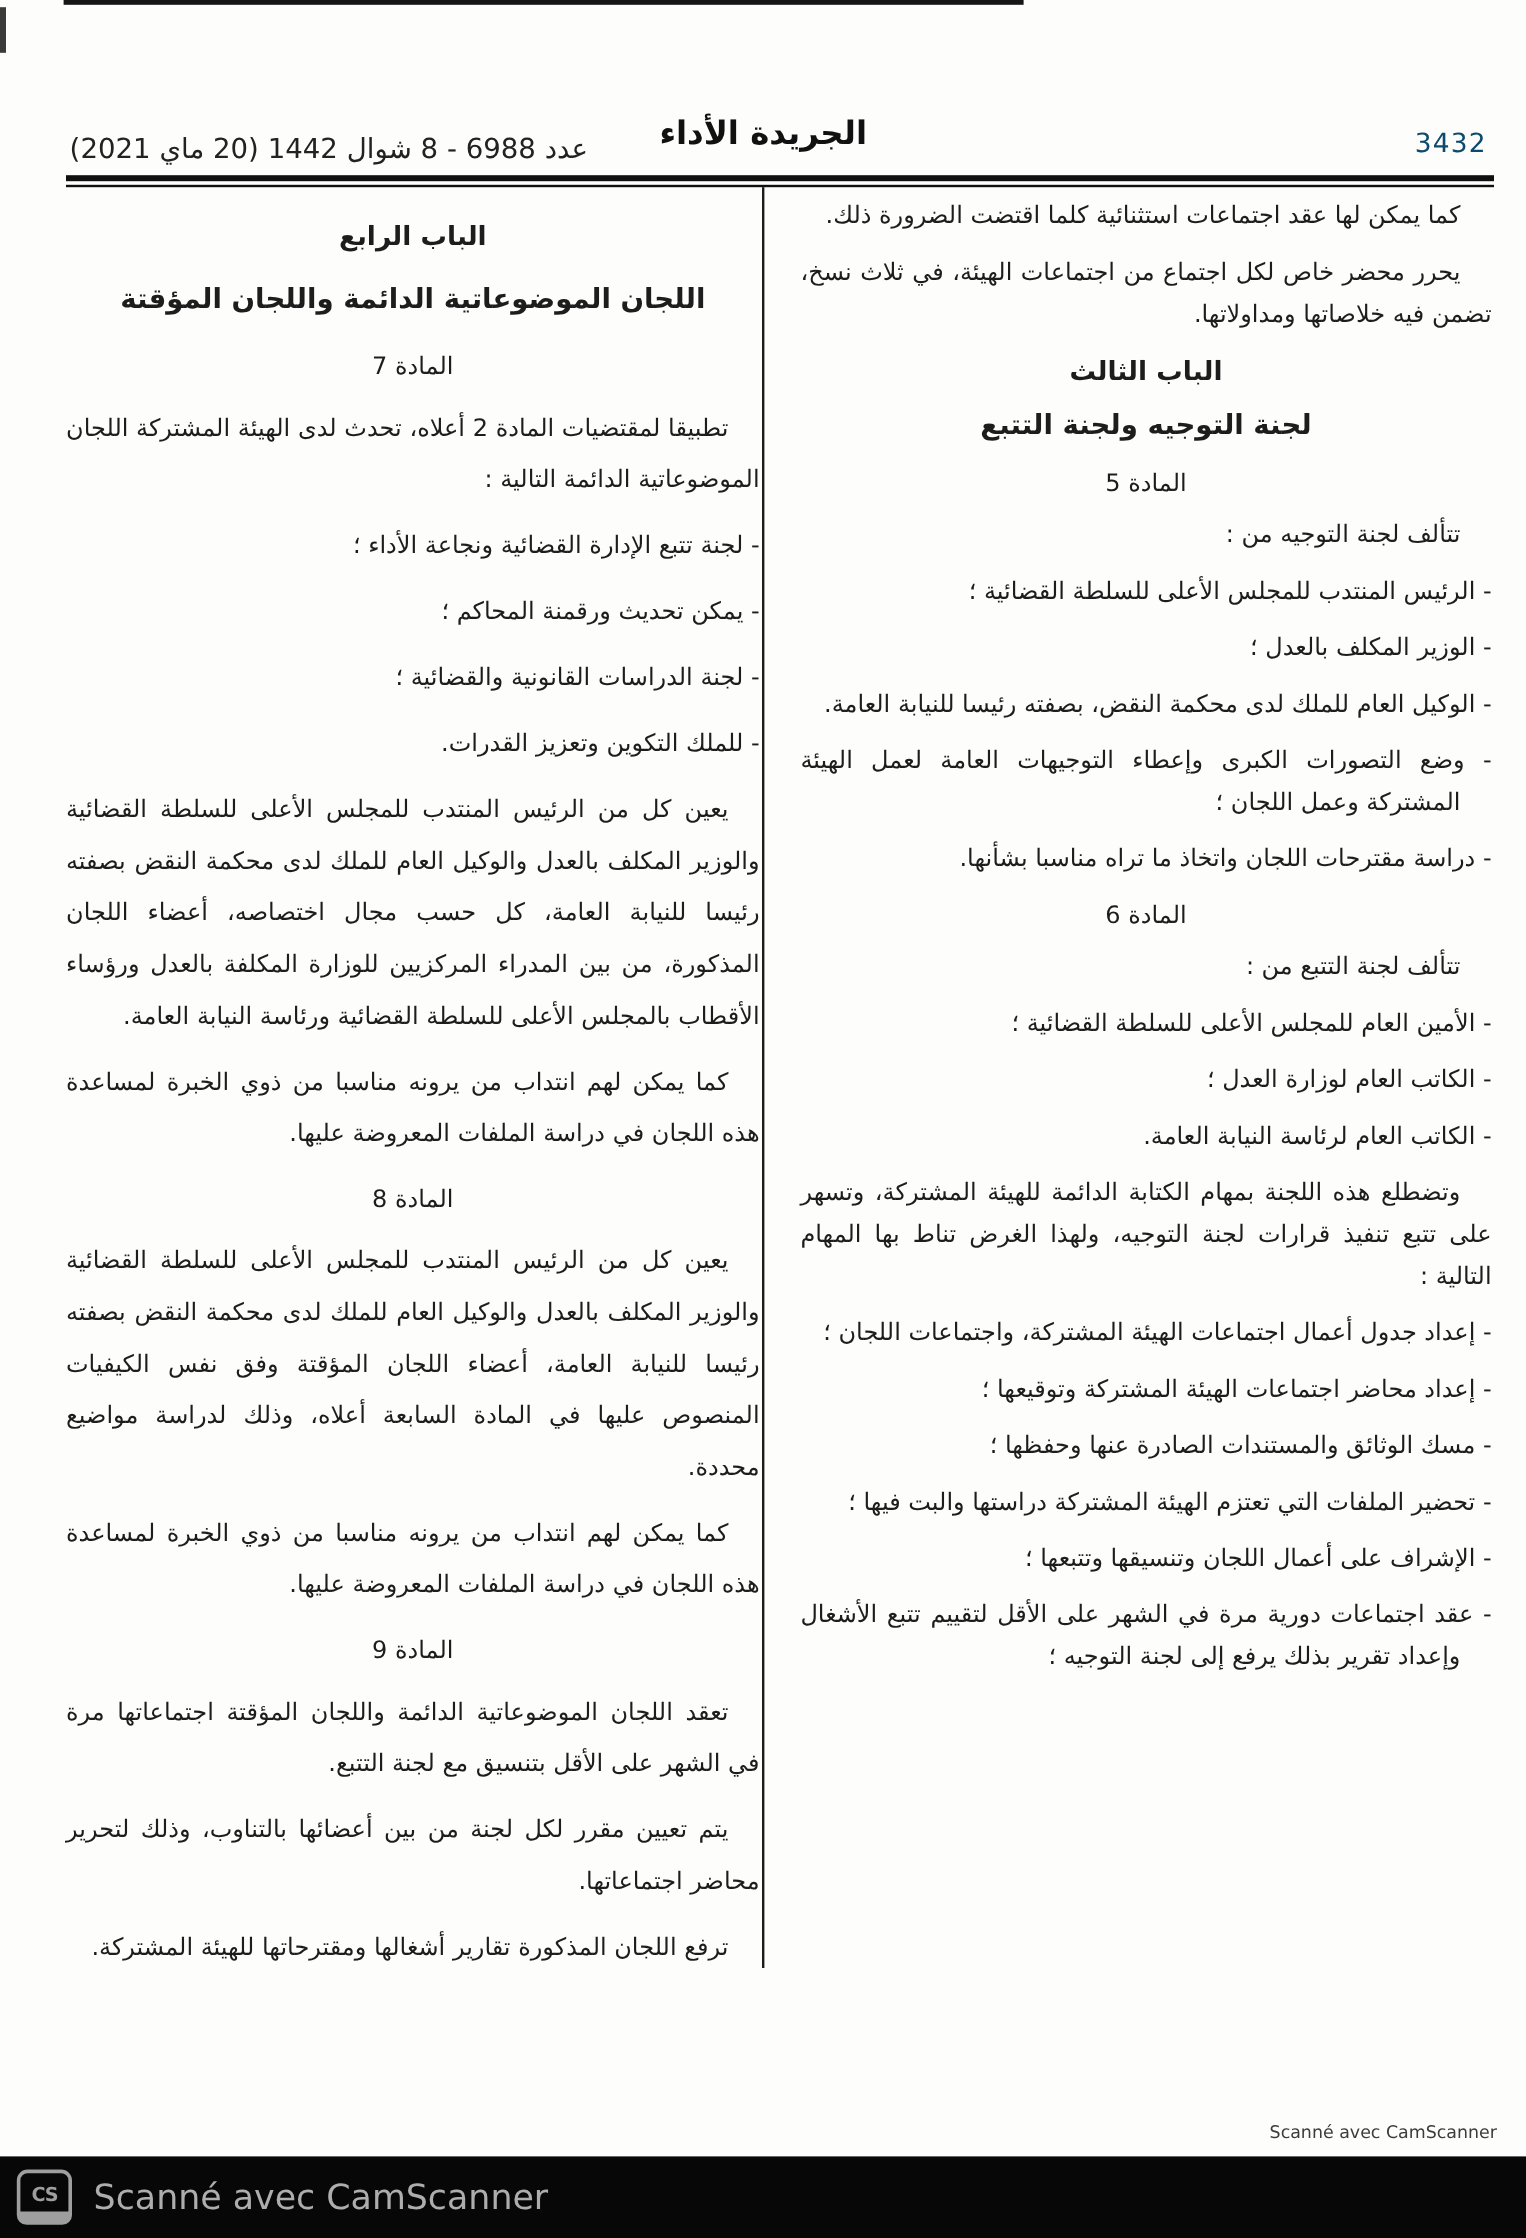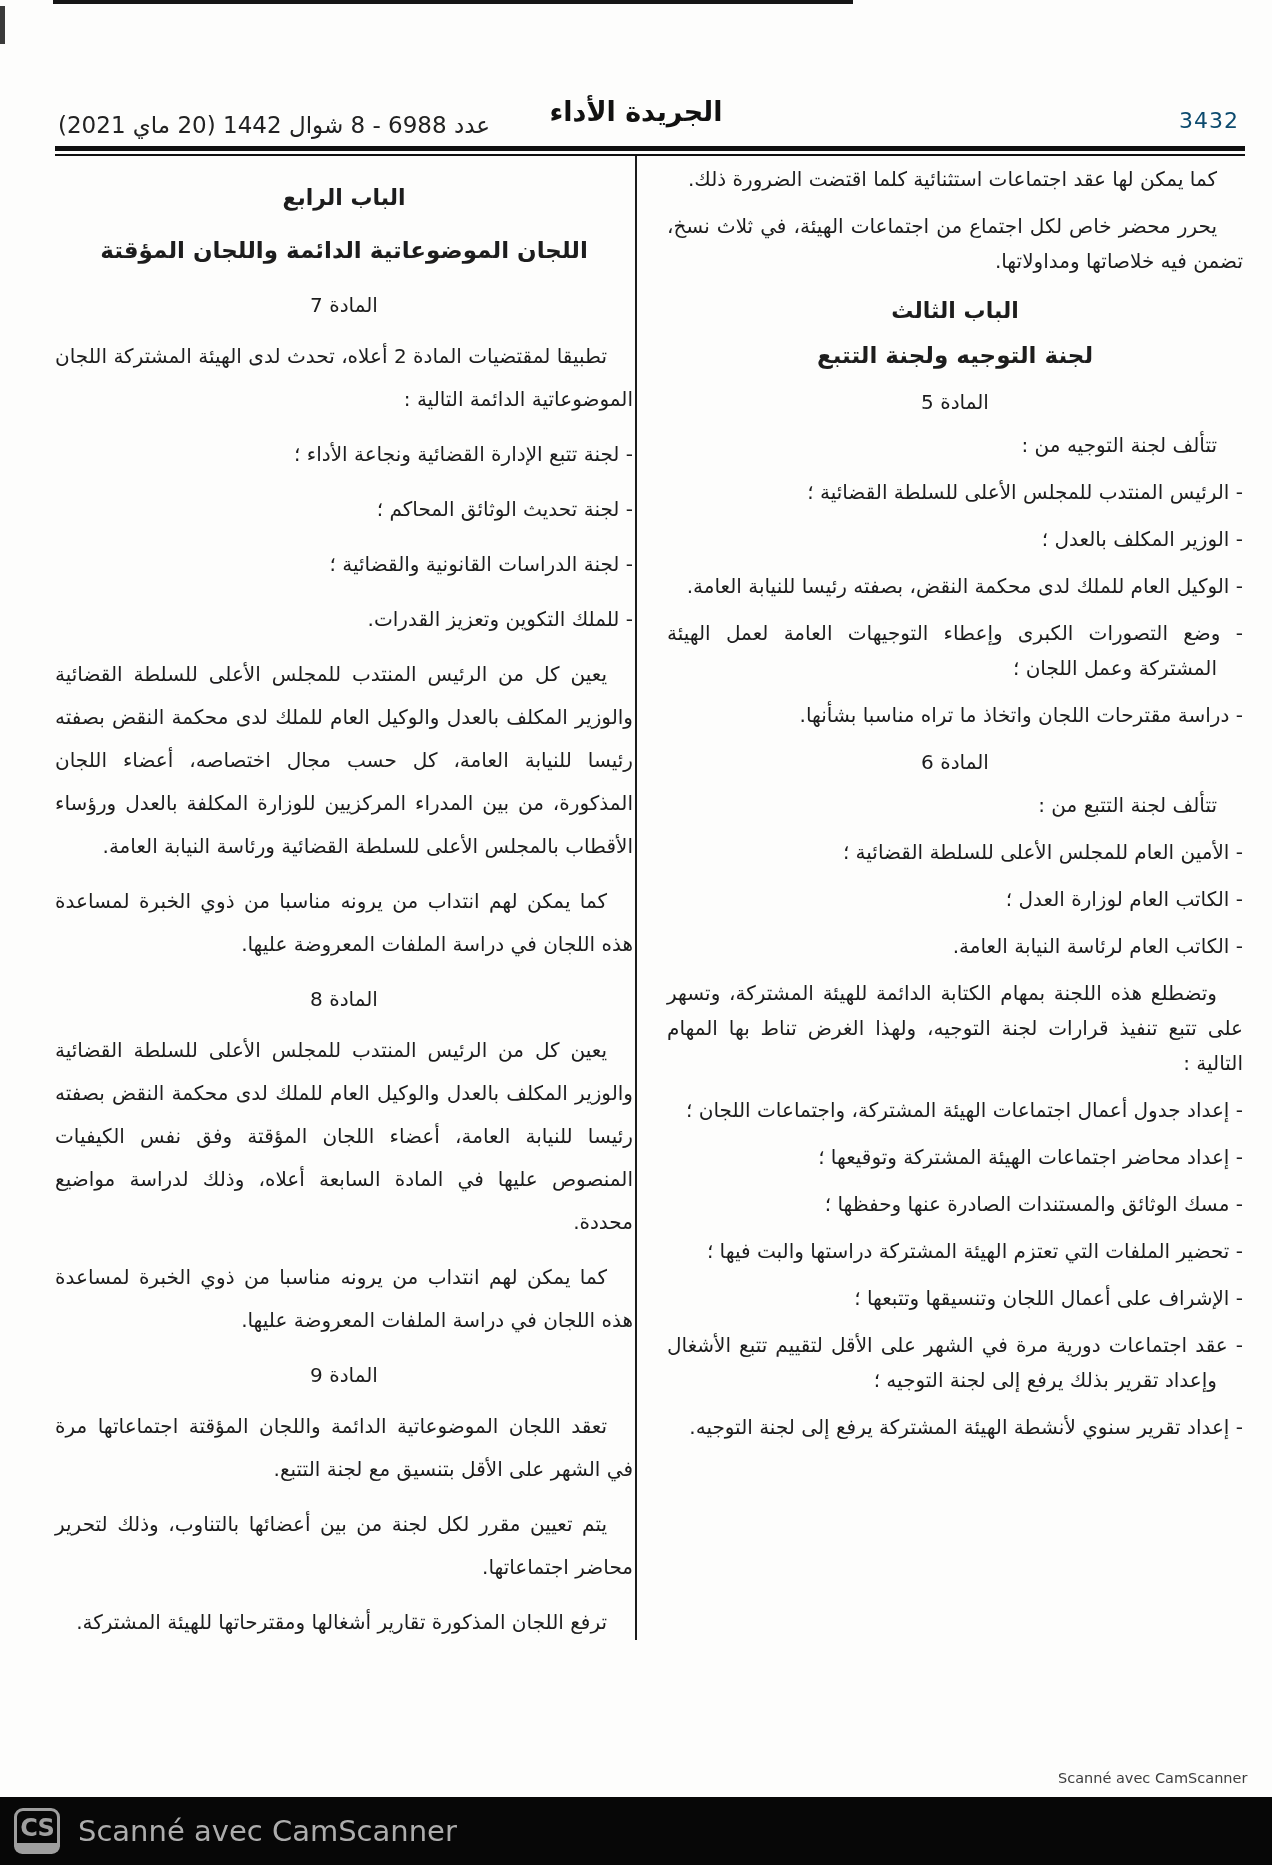--- a/index.html
+++ b/index.html
@@ -27,21 +27,21 @@
   .para{margin:0 0 12px;text-indent:26px;}
   .col-l .para{margin:0 0 12px;}
   .bullet{margin:0 0 12px;padding-right:26px;text-indent:-26px;}
   .chapter{margin:14px 0 6px;text-align:center;font-weight:bold;font-size:22px;text-indent:0;}
   .section-title{margin:10px 0 8px;text-align:center;font-weight:bold;font-size:23px;text-indent:0;}
   .article{margin:12px 0 8px;text-align:center;font-size:20px;text-indent:0;}
   
   .wm-small{position:absolute;top:1770px;left:1058px;font-size:14.5px;color:#3c3c3c;}
   .cs-bar{position:absolute;left:0;top:1797px;width:1272px;height:68px;background:#070707;display:flex;align-items:center;}
   .cs-logo{margin-left:14px;width:46px;height:46px;position:relative;flex:0 0 auto;}
-  .cs-logo-box{position:absolute;top:0;left:0;right:0;height:34px;border:3px solid #9e9e9e;border-radius:9px 9px 3px 3px;display:flex;align-items:center;justify-content:center;color:#9e9e9e;font-weight:bold;font-size:24px;letter-spacing:-1px;}
+  .cs-logo-box{position:absolute;top:0;left:0;right:0;height:34px;border:3px solid #9e9e9e;border-radius:9px 9px 3px 3px;display:flex;align-items:center;justify-content:center;color:#9e9e9e;font-weight:bold;font-size:16px;letter-spacing:-1px;}
   .cs-logo-bed{position:absolute;left:0;right:0;bottom:0;height:11px;background:#9e9e9e;border-radius:3px 3px 9px 9px;}
   .cs-bar-text{margin-left:18px;font-size:29px;color:#adadad;}
 </style>
 </head>
 <body>
 
 <div class="page">
 
   <div class="scan-line-top"></div>
   <div class="scan-mark-left"></div>
@@ -73,30 +73,29 @@
       <div class="bullet">- الأمين العام للمجلس الأعلى للسلطة القضائية ؛</div>
       <div class="bullet">- الكاتب العام لوزارة العدل ؛</div>
       <div class="bullet">- الكاتب العام لرئاسة النيابة العامة.</div>
       <div class="para">وتضطلع هذه اللجنة بمهام الكتابة الدائمة للهيئة المشتركة، وتسهر على تتبع تنفيذ قرارات لجنة التوجيه، ولهذا الغرض تناط بها المهام التالية :</div>
       <div class="bullet">- إعداد جدول أعمال اجتماعات الهيئة المشتركة، واجتماعات اللجان ؛</div>
       <div class="bullet">- إعداد محاضر اجتماعات الهيئة المشتركة وتوقيعها ؛</div>
       <div class="bullet">- مسك الوثائق والمستندات الصادرة عنها وحفظها ؛</div>
       <div class="bullet">- تحضير الملفات التي تعتزم الهيئة المشتركة دراستها والبت فيها ؛</div>
       <div class="bullet">- الإشراف على أعمال اللجان وتنسيقها وتتبعها ؛</div>
       <div class="bullet">- عقد اجتماعات دورية مرة في الشهر على الأقل لتقييم تتبع الأشغال وإعداد تقرير بذلك يرفع إلى لجنة التوجيه ؛</div>
-      <div class="bullet">- إعداد تقرير سنوي لأنشطة الهيئة المشتركة يرفع إلى لجنة التوجيه.</div>
     </div>
 
     <div class="col col-l">
       <div class="chapter">الباب الرابع</div>
       <div class="section-title">اللجان الموضوعاتية الدائمة واللجان المؤقتة</div>
       <div class="article">المادة 7</div>
       <div class="para">تطبيقا لمقتضيات المادة 2 أعلاه، تحدث لدى الهيئة المشتركة اللجان الموضوعاتية الدائمة التالية :</div>
       <div class="bullet">- لجنة تتبع الإدارة القضائية ونجاعة الأداء ؛</div>
-      <div class="bullet">- لجنة تحديث الوثائق المحاكم ؛</div>
+      <div class="bullet">- يمكن تحديث ورقمنة المحاكم ؛</div>
       <div class="bullet">- لجنة الدراسات القانونية والقضائية ؛</div>
       <div class="bullet">- للملك التكوين وتعزيز القدرات.</div>
       <div class="para">يعين كل من الرئيس المنتدب للمجلس الأعلى للسلطة القضائية والوزير المكلف بالعدل والوكيل العام للملك لدى محكمة النقض بصفته رئيسا للنيابة العامة، كل حسب مجال اختصاصه، أعضاء اللجان المذكورة، من بين المدراء المركزيين للوزارة المكلفة بالعدل ورؤساء الأقطاب بالمجلس الأعلى للسلطة القضائية ورئاسة النيابة العامة.</div>
       <div class="para">كما يمكن لهم انتداب من يرونه مناسبا من ذوي الخبرة لمساعدة هذه اللجان في دراسة الملفات المعروضة عليها.</div>
       <div class="article">المادة 8</div>
       <div class="para">يعين كل من الرئيس المنتدب للمجلس الأعلى للسلطة القضائية والوزير المكلف بالعدل والوكيل العام للملك لدى محكمة النقض بصفته رئيسا للنيابة العامة، أعضاء اللجان المؤقتة وفق نفس الكيفيات المنصوص عليها في المادة السابعة أعلاه، وذلك لدراسة مواضيع محددة.</div>
       <div class="para">كما يمكن لهم انتداب من يرونه مناسبا من ذوي الخبرة لمساعدة هذه اللجان في دراسة الملفات المعروضة عليها.</div>
       <div class="article">المادة 9</div>
       <div class="para">تعقد اللجان الموضوعاتية الدائمة واللجان المؤقتة اجتماعاتها مرة في الشهر على الأقل بتنسيق مع لجنة التتبع.</div>
       <div class="para">يتم تعيين مقرر لكل لجنة من بين أعضائها بالتناوب، وذلك لتحرير محاضر اجتماعاتها.</div>

